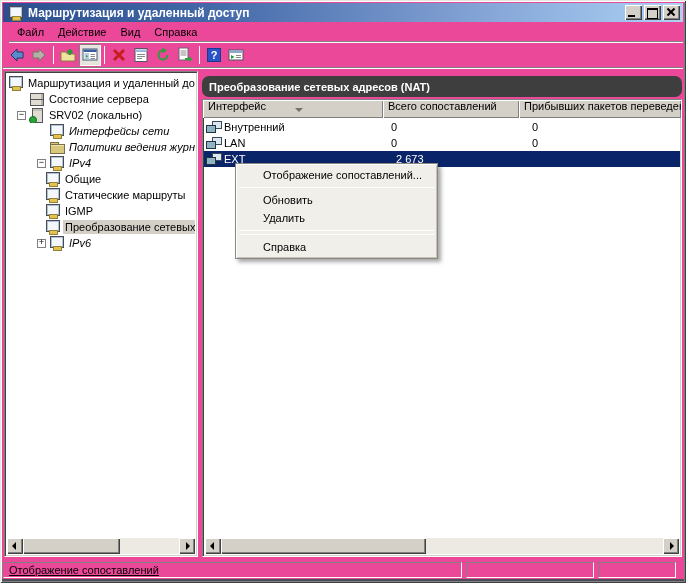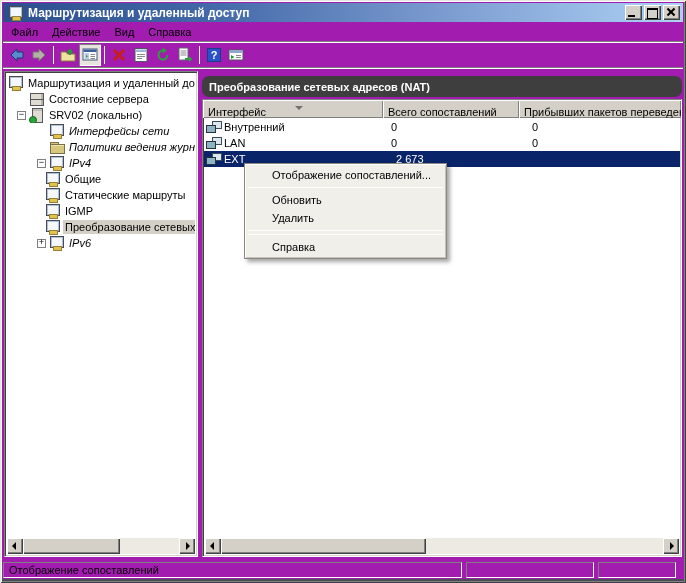--- a/index.html
+++ b/index.html
@@ -1,40 +1,40 @@
 <!DOCTYPE html>
 <html><head>
 <meta charset="utf-8">
 <style>
   * { box-sizing: border-box; margin: 0; padding: 0; }
   html,body { width:686px; height:583px; }
   body { font-family:"Liberation Sans", sans-serif; font-size:11px; color:#000; background:#D4D0C8; position:relative; overflow:hidden; }
 
-  .window { position:absolute; inset:0; background:#a21caf;
+  .window { position:absolute; inset:0; background:#ec4899;
     box-shadow: inset 1px 1px 0 #E9E7E1, inset -1px -1px 0 #404040,
                 inset 2px 2px 0 #FFFFFF, inset -2px -2px 0 #808080,
                 inset 0 -4px 0 #494E58; }
 
   
   .titlebar { position:absolute; left:3px; top:3px; right:3px; height:19px;
     background:linear-gradient(90deg,#2C4E8E 0%, #4268A8 30%, #7C9CD0 65%, #A6CAF0 95%, #AFD0F2 100%);
     display:flex; align-items:center; padding:0 3px; }
   .title-icon { margin:0 2px; }
   .title-text { color:#fff; font-weight:bold; font-size:12px; flex:1; margin-left:3px;
     white-space:nowrap; overflow:hidden; }
   .tb-btn { width:17px; height:15px; background:#D4D0C8; margin-left:2px; position:relative; flex:none;
     box-shadow: inset 1px 1px 0 #FFFFFF, inset -1px -1px 0 #404040, inset -2px -2px 0 #808080; }
   .g-min::after { content:""; position:absolute; left:3px; bottom:3px; width:7px; height:2px; background:#000; }
   .g-max::after { content:""; position:absolute; left:3px; top:3px; width:9px; height:8px; border:1px solid #000; border-top-width:2px; }
   .g-close::before, .g-close::after { content:""; position:absolute; left:3px; top:6px; width:10px; height:2px; background:#000; }
   .g-close::before { transform:rotate(45deg); }
   .g-close::after { transform:rotate(-45deg); }
 
   
-  .menubar { position:absolute; left:3px; top:22px; right:3px; height:20px;
+  .menubar { position:absolute; left:9px; top:22px; right:3px; height:20px;
     display:flex; align-items:center; padding-left:1px;
     border-bottom:1px solid #808080; box-shadow:0 1px 0 #FFFFFF; }
   .menu-item { padding:3px 7px; }
 
   
   .toolbar { position:absolute; left:3px; top:43px; right:3px; height:25px;
     display:flex; align-items:center; padding-left:3px;
     border-bottom:1px solid #808080; box-shadow:0 1px 0 #FFFFFF; }
   .tbtn { width:22px; height:22px; display:flex; align-items:center; justify-content:center; flex:none; }
   .tbtn.pressed { background:#E7E4DD; box-shadow: inset 1px 1px 0 #808080, inset -1px -1px 0 #FFFFFF; }
@@ -54,21 +54,21 @@
   .expand.none { visibility:hidden; }
   .tlabel { padding:1px 2px; }
   .trow.selected .tlabel { background:#D4D0C8; }
 
   .right-panel { position:absolute; left:199px; top:3px; width:480px; height:486px; }
   .nat-band { margin-top:5px; height:21px; background:#3E3E3E; color:#fff; font-weight:bold;
     display:flex; align-items:center; padding-left:7px; white-space:nowrap; overflow:hidden;border-radius:7px; }
   .list-frame { position:absolute; left:0; right:0; top:28px; bottom:0; overflow:hidden; }
   .col-hdr { display:flex; height:18px; background:#D4D0C8; position:relative; }
   .col { padding:6px 5px; white-space:nowrap; overflow:hidden; flex:none;
-    box-shadow: inset 1px 1px 0 #FFFFFF, inset -1px -1px 0 #808080; display:flex; align-items:flex-start;gap:21px; }
+    box-shadow: inset 1px 1px 0 #FFFFFF, inset -1px -1px 0 #808080; display:flex; align-items:flex-end;gap:21px; }
   .col.c1 { width:180px; } .col.c2 { width:136px; } .col.c3 { flex:1; width:auto; }
   .sort-arrow { width:0; height:0; border-left:4px solid transparent; border-right:4px solid transparent;
     border-top:4px solid #75716B; margin-left:8px; flex:none; }
   .lrows { position:absolute; left:1px; right:1px; top:19px; bottom:18px; background:#fff; overflow:hidden; }
   .lrow { display:flex; height:16px; align-items:center; white-space:nowrap; }
   .lc1 { width:180px; display:flex; align-items:center; padding-left:2px; overflow:hidden; }
   .lc2 { width:136px; padding-left:7px; } .lc3 { flex:1; padding-left:12px; }
   .lrow.selected { background:#0A246A; color:#fff; }
 
   
@@ -78,29 +78,29 @@
   .tri-l { position:absolute; left:5px; top:4px; width:0; height:0;
     border-top:4px solid transparent; border-bottom:4px solid transparent; border-right:4px solid #000; }
   .tri-r { position:absolute; left:7px; top:4px; width:0; height:0;
     border-top:4px solid transparent; border-bottom:4px solid transparent; border-left:4px solid #000; }
   .sb-track { flex:1; background:#ECEAE3; position:relative; }
   .sb-thumb { position:absolute; top:0; height:16px; background:#D4D0C8;
     box-shadow: inset 1px 1px 0 #FFFFFF, inset -1px -1px 0 #404040, inset -2px -2px 0 #808080; }
 
   
   .statusbar { position:absolute; left:3px; right:10px; bottom:5px; height:18px;
-    display:flex; gap:4px; padding-top:2px; }
+    display:flex; gap:4px; padding-top:2px;text-decoration:underline; }
   .status-cell { border:1px solid; border-color:#808080 #FFFFFF #FFFFFF #808080; padding:1px 5px;
     white-space:nowrap; overflow:hidden; }
   .s1 { flex:1; } .s2 { width:128px; flex:none; } .s3 { width:78px; flex:none; }
 
   
   .ctx { position:absolute; left:235px; top:163px; width:203px; z-index:50;
     background:#F1EFEA; border:1px solid #8A8881; padding:2px 1px;
-    box-shadow: inset 1px 1px 0 #FFFFFF, inset -1px -1px 0 #C6C3BC, 3px 3px 4px rgba(0,0,0,0.35); margin-left: 9px; }
+    box-shadow: inset 1px 1px 0 #FFFFFF, inset -1px -1px 0 #C6C3BC, 3px 3px 4px rgba(0,0,0,0.35); }
   .ctx-item { height:18px; line-height:18px; padding-left:26px; position:relative; white-space:nowrap; }
   .ctx-item.default { font-weight:bold; }
   .ctx-sep { height:1px; background:#9C998F; border-bottom:1px solid #fff; margin:3px 2px; }
   .annotation-underline { position:absolute; left:8px; top:14px; width:70px; height:3px; background:#31A8DC; }
 
   
   .ic { display:inline-block; width:15px; height:14px; position:relative; flex:none; margin-right:3px; }
   .ic-console::before { content:""; position:absolute; left:1px; top:0; width:12px; height:10px;
     border:1px solid #4A4A50; background:#F4F8FC; box-shadow: inset 0 0 0 1px #AEC2DA; }
   .ic-console::after { content:""; position:absolute; left:4px; top:10px; width:7px; height:3px;

